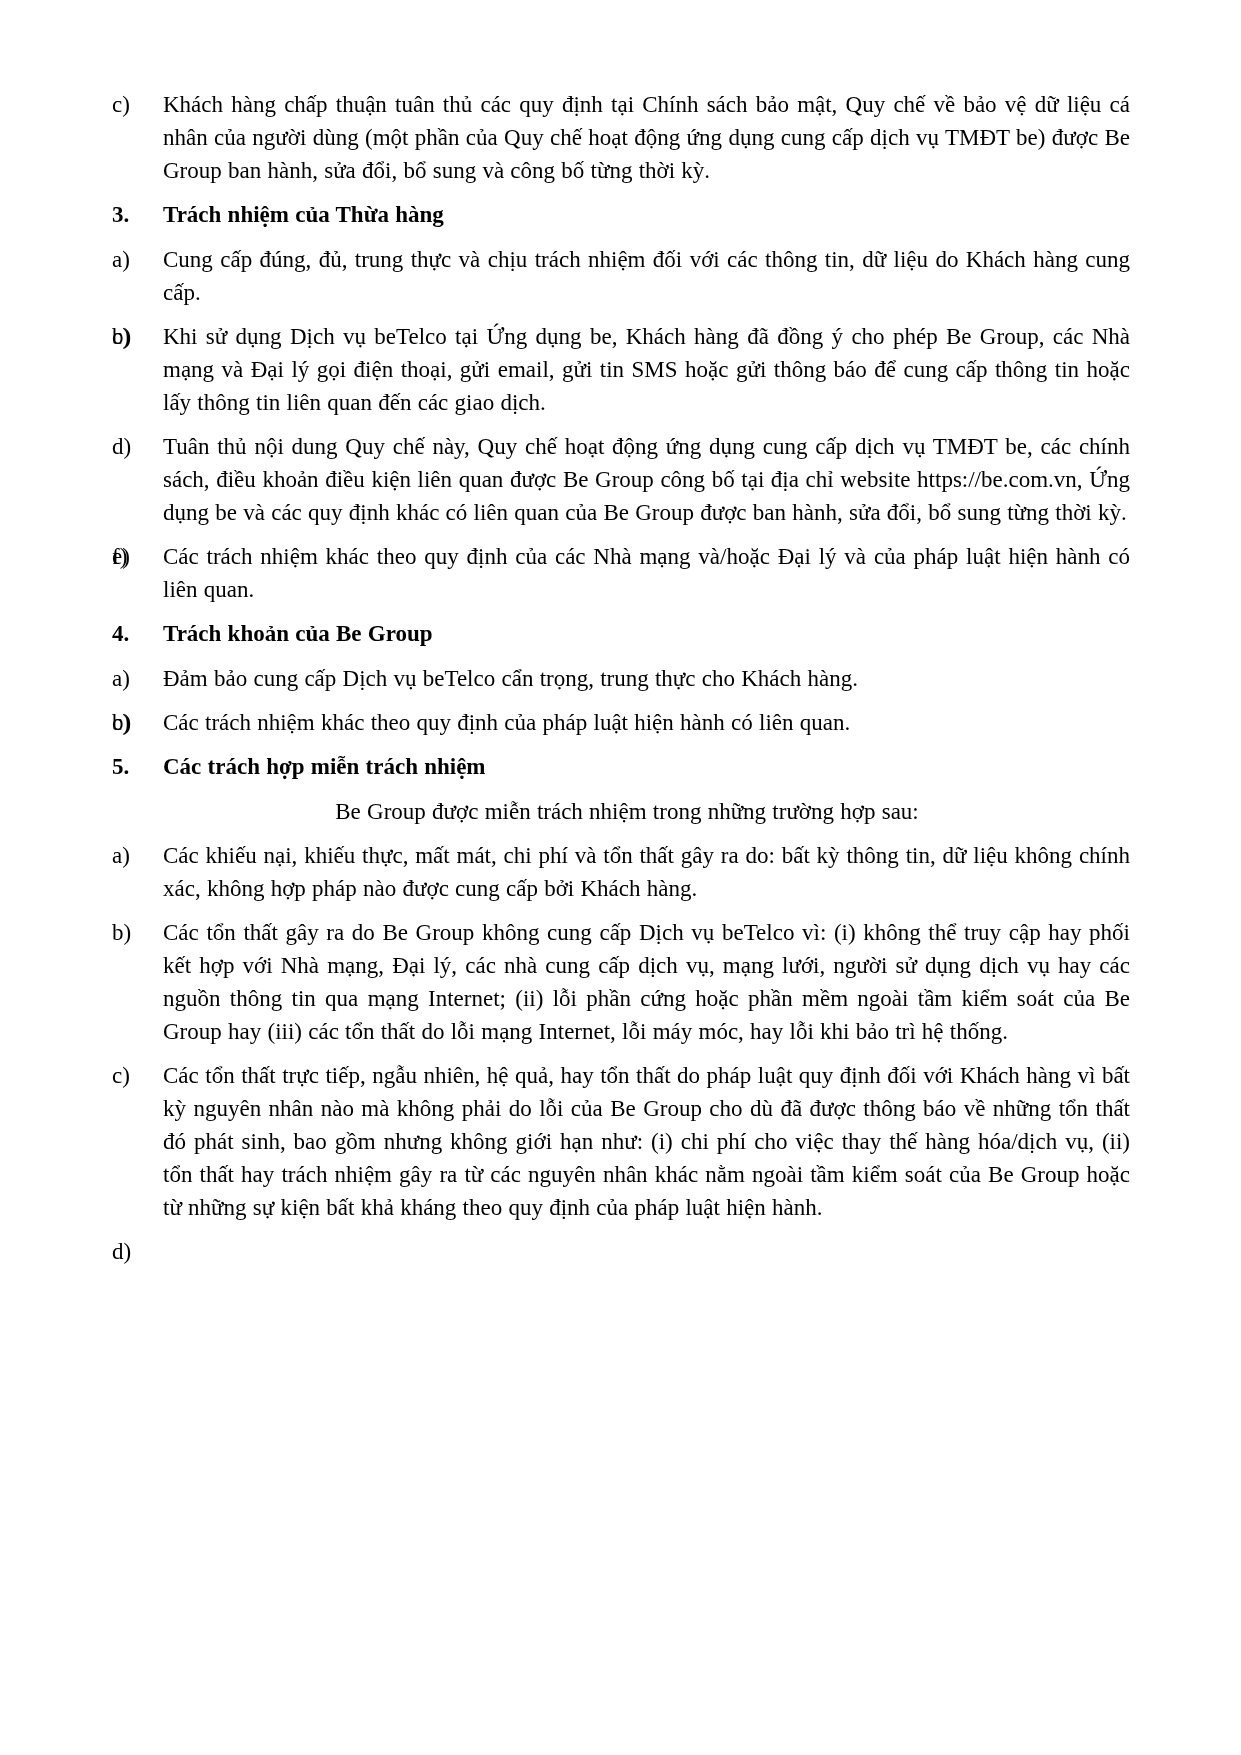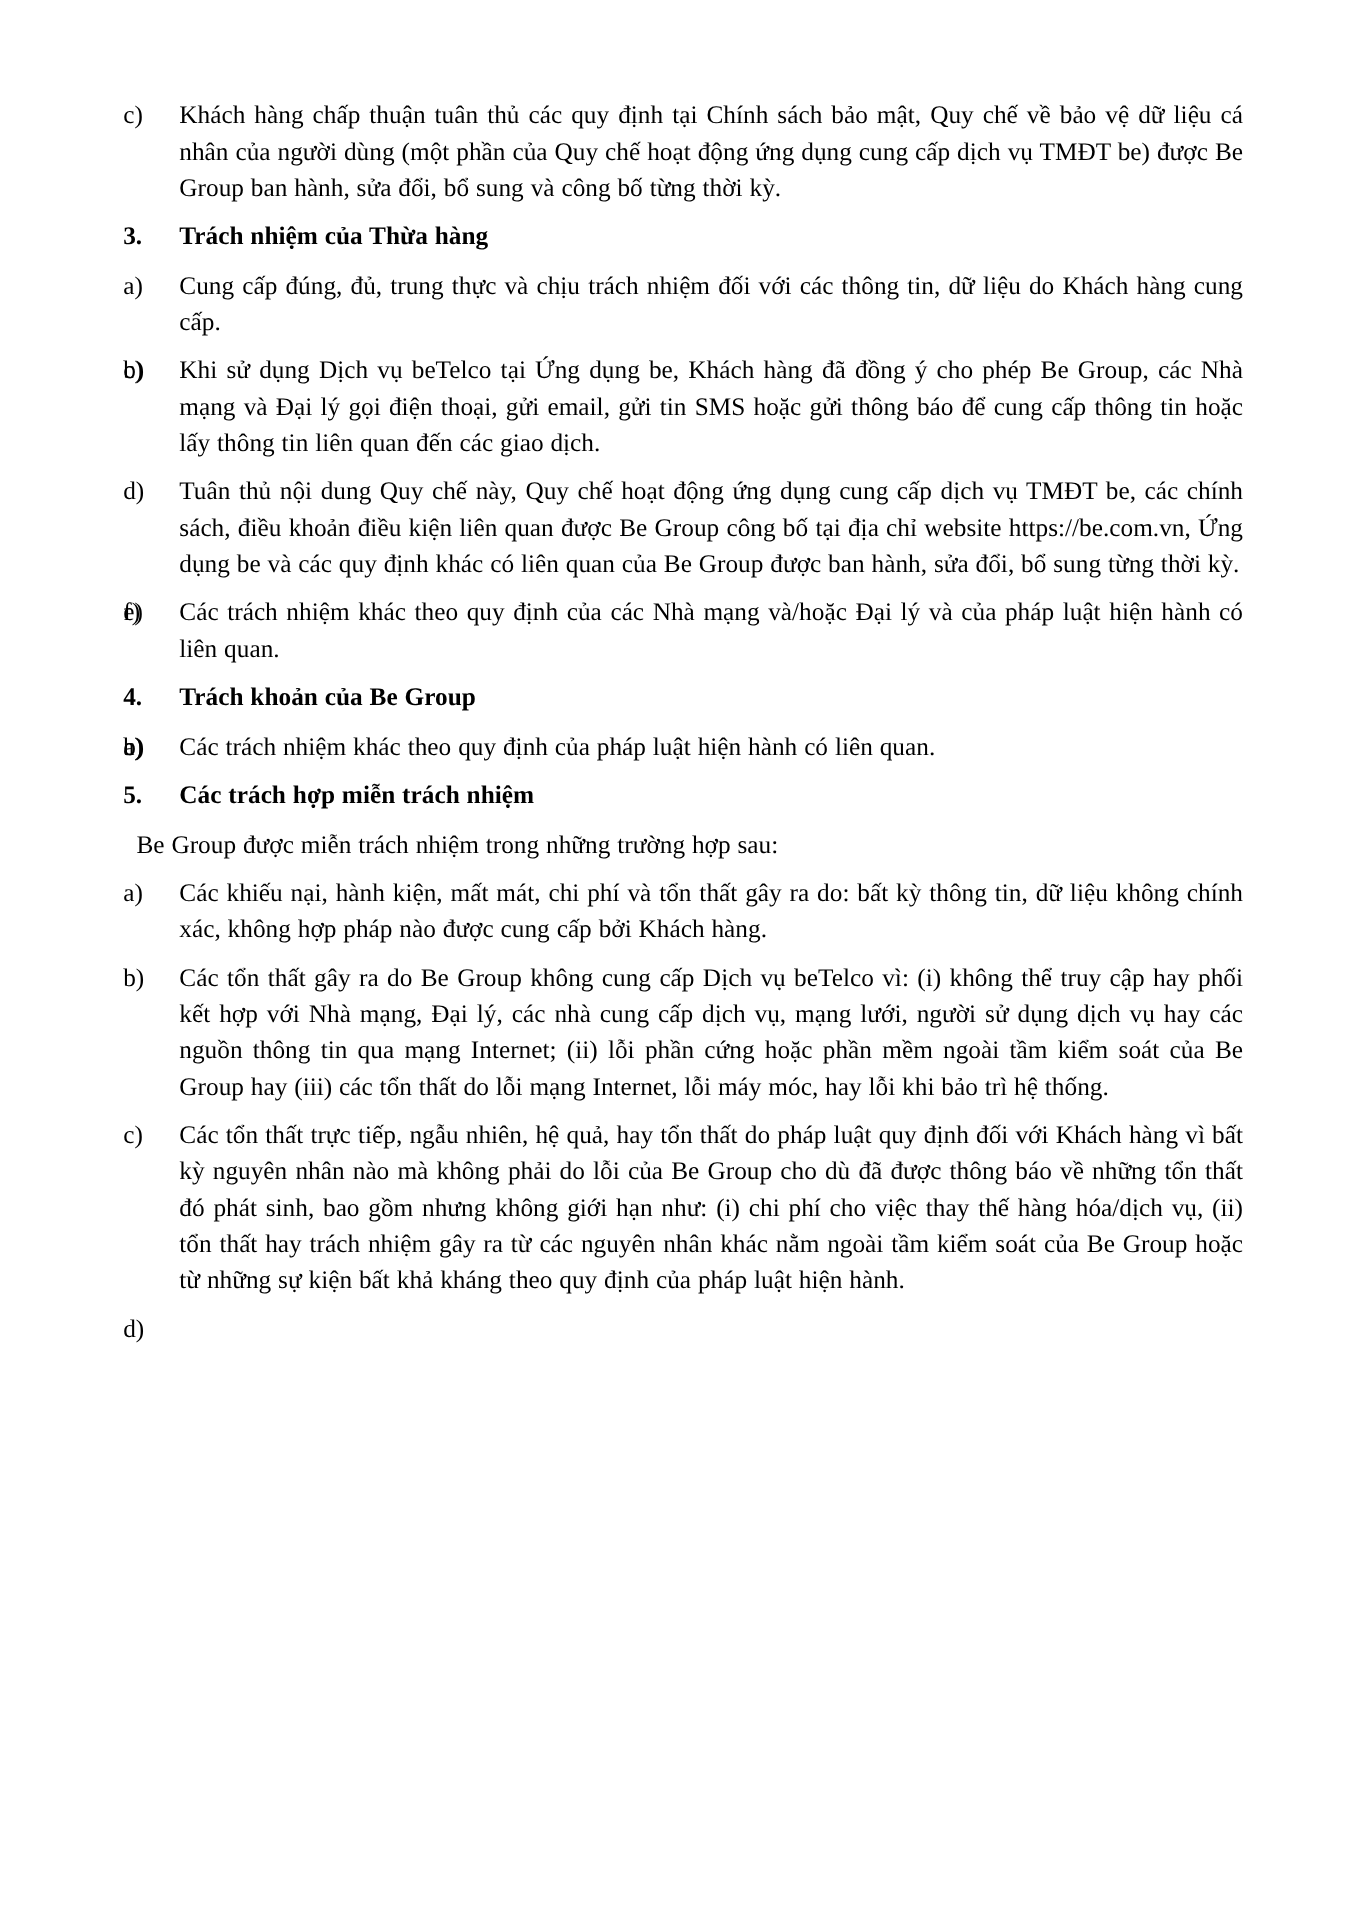--- a/index.html
+++ b/index.html
@@ -38,41 +38,41 @@
     text-align: left;
   }
   .block.heading {
     font-weight: 700;
     text-align: left;
     margin-top: 2px;
     margin-bottom: 12px;
   }
   .block.para {
     padding-left: 0;
-    text-align: left;
+    text-align: center;
     margin-left: 12px;
   }
 </style>
 </head>
 <body>
 
 <div class="page">
   <div class="content">
       <div class="block item"><span class="marker">c)</span><span class="btext">Khách hàng chấp thuận tuân thủ các quy định tại Chính sách bảo mật, Quy chế về bảo vệ dữ liệu cá nhân của người dùng (một phần của Quy chế hoạt động ứng dụng cung cấp dịch vụ TMĐT be) được Be Group ban hành, sửa đổi, bổ sung và công bố từng thời kỳ.</span></div>
       <div class="block heading"><span class="marker">3.</span><span class="btext">Trách nhiệm của Thừa hàng</span></div>
       <div class="block item"><span class="marker">a)</span><span class="btext">Cung cấp đúng, đủ, trung thực và chịu trách nhiệm đối với các thông tin, dữ liệu do Khách hàng cung cấp.</span></div>
       <div class="block item"><span class="marker">b)</span></div>
       <div class="block item"><span class="marker">c)</span><span class="btext">Khi sử dụng Dịch vụ beTelco tại Ứng dụng be, Khách hàng đã đồng ý cho phép Be Group, các Nhà mạng và Đại lý gọi điện thoại, gửi email, gửi tin SMS hoặc gửi thông báo để cung cấp thông tin hoặc lấy thông tin liên quan đến các giao dịch.</span></div>
       <div class="block item"><span class="marker">d)</span><span class="btext">Tuân thủ nội dung Quy chế này, Quy chế hoạt động ứng dụng cung cấp dịch vụ TMĐT be, các chính sách, điều khoản điều kiện liên quan được Be Group công bố tại địa chỉ website https://be.com.vn, Ứng dụng be và các quy định khác có liên quan của Be Group được ban hành, sửa đổi, bổ sung từng thời kỳ.</span></div>
       <div class="block item"><span class="marker">e)</span></div>
       <div class="block item"><span class="marker">f)</span><span class="btext">Các trách nhiệm khác theo quy định của các Nhà mạng và/hoặc Đại lý và của pháp luật hiện hành có liên quan.</span></div>
       <div class="block heading"><span class="marker">4.</span><span class="btext">Trách khoản của Be Group</span></div>
-      <div class="block item"><span class="marker">a)</span></div>
+      <div class="block item"><span class="marker">a)</span><span class="btext">Đảm bảo cung cấp Dịch vụ beTelco cẩn trọng, trung thực cho Khách hàng.</span></div>
       <div class="block item"><span class="marker">b)</span></div>
       <div class="block item"><span class="marker">c)</span><span class="btext">Các trách nhiệm khác theo quy định của pháp luật hiện hành có liên quan.</span></div>
       <div class="block heading"><span class="marker">5.</span><span class="btext">Các trách hợp miễn trách nhiệm</span></div>
       <div class="block para"><span class="btext">Be Group được miễn trách nhiệm trong những trường hợp sau:</span></div>
-      <div class="block item"><span class="marker">a)</span><span class="btext">Các khiếu nại, hành kiện, mất mát, chi phí và tổn thất gây ra do: bất kỳ thông tin, dữ liệu không chính xác, không hợp pháp nào được cung cấp bởi Khách hàng.</span></div>
+      <div class="block item"><span class="marker">a)</span><span class="btext">Các khiếu nại, khiếu thực, mất mát, chi phí và tổn thất gây ra do: bất kỳ thông tin, dữ liệu không chính xác, không hợp pháp nào được cung cấp bởi Khách hàng.</span></div>
       <div class="block item"><span class="marker">b)</span><span class="btext">Các tổn thất gây ra do Be Group không cung cấp Dịch vụ beTelco vì: (i) không thể truy cập hay phối kết hợp với Nhà mạng, Đại lý, các nhà cung cấp dịch vụ, mạng lưới, người sử dụng dịch vụ hay các nguồn thông tin qua mạng Internet; (ii) lỗi phần cứng hoặc phần mềm ngoài tầm kiểm soát của Be Group hay (iii) các tổn thất do lỗi mạng Internet, lỗi máy móc, hay lỗi khi bảo trì hệ thống.</span></div>
       <div class="block item"><span class="marker">c)</span><span class="btext">Các tổn thất trực tiếp, ngẫu nhiên, hệ quả, hay tổn thất do pháp luật quy định đối với Khách hàng vì bất kỳ nguyên nhân nào mà không phải do lỗi của Be Group cho dù đã được thông báo về những tổn thất đó phát sinh, bao gồm nhưng không giới hạn như: (i) chi phí cho việc thay thế hàng hóa/dịch vụ, (ii) tổn thất hay trách nhiệm gây ra từ các nguyên nhân khác nằm ngoài tầm kiểm soát của Be Group hoặc từ những sự kiện bất khả kháng theo quy định của pháp luật hiện hành.</span></div>
       <div class="block item"><span class="marker">d)</span></div>
     </div>
 </div>
 
 </body></html>

